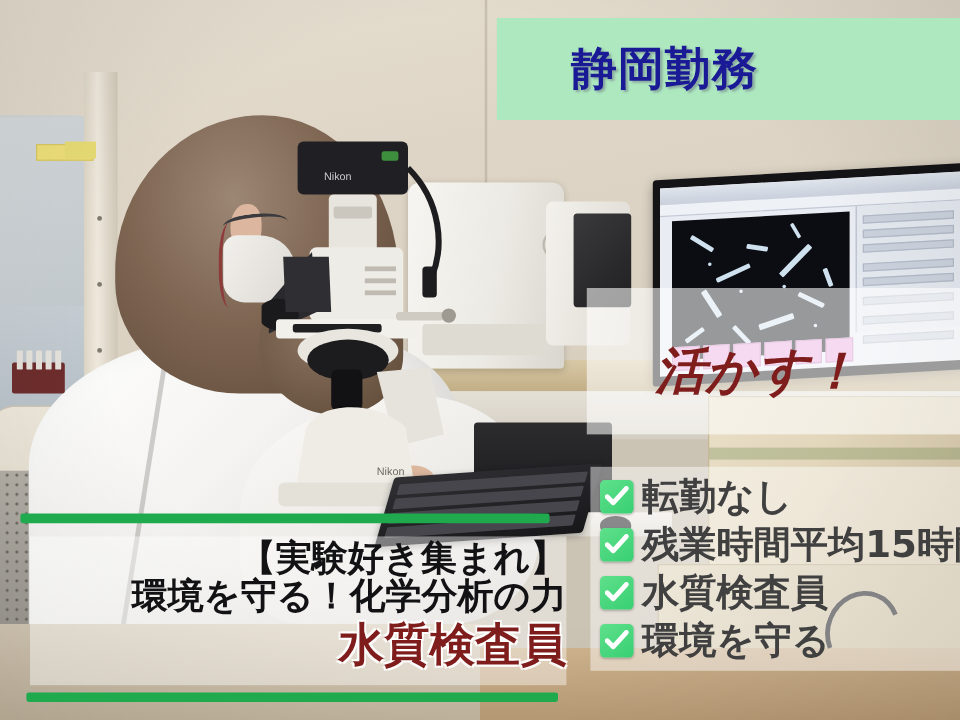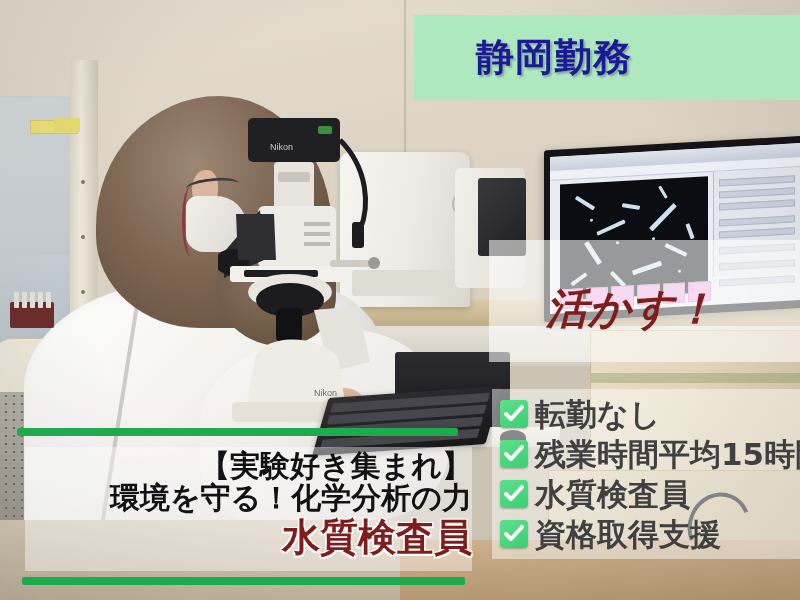--- a/index.html
+++ b/index.html
@@ -664,21 +664,21 @@
       </span>
       <span class="check-label">水質検査員</span>
     </div>
 
     <div class="check-item">
       <span class="check-mark">
         <svg width="20" height="18" viewBox="0 0 20 18" aria-hidden="true">
           <path d="M2 9 L7 14 L18 2" stroke="#ffffff" stroke-width="4" fill="none" stroke-linecap="round" stroke-linejoin="round"></path>
         </svg>
       </span>
-      <span class="check-label">資格取得支援</span>
+      <span class="check-label">環境を守る</span>
     </div>
   </div>
 
   <div class="bar-top"></div>
   <div class="bottom-box"></div>
   <div class="bottom-lines">
     <div class="bl1">【実験好き集まれ】</div>
     <div class="bl2">環境を守る！化学分析の力</div>
     <div class="bl3">水質検査員</div>
   </div>

